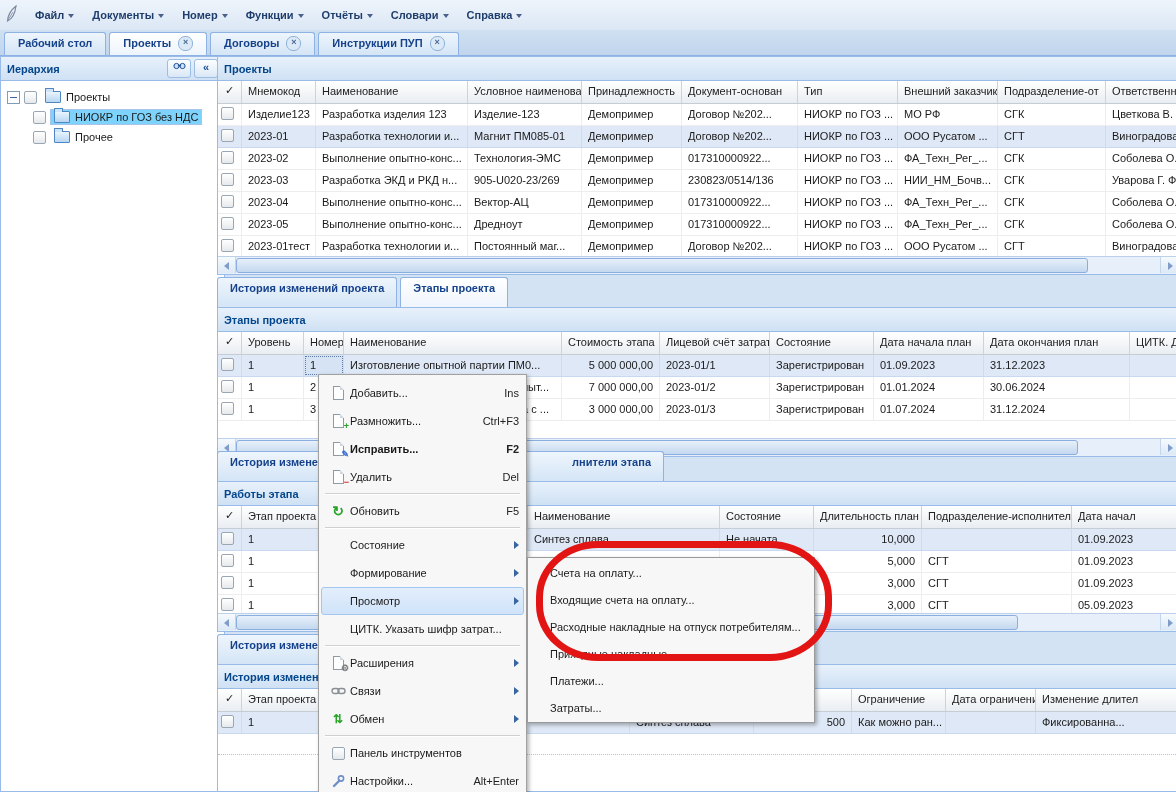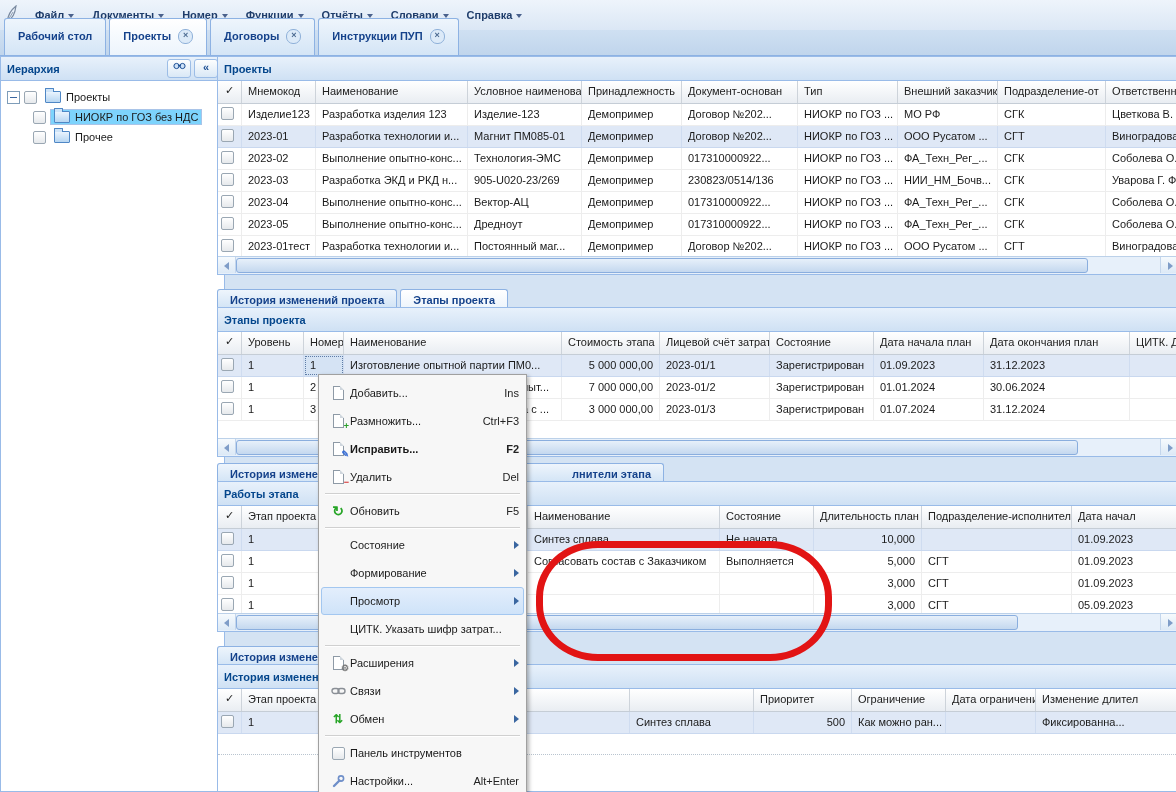--- a/index.html
+++ b/index.html
@@ -11,21 +11,21 @@
     background:linear-gradient(#eef4fb,#dbe7f5);border-bottom:1px solid #c2d4ea;
     display:flex;align-items:center;}
   .logo{width:26px;text-align:center;}
   .mbi{padding:4px 9px;color:#1f3d6b;cursor:default;white-space:nowrap;font-weight:bold;}
   .caret{display:inline-block;width:0;height:0;border-left:3px solid transparent;
     border-right:3px solid transparent;border-top:4px solid #4a618c;margin-left:4px;vertical-align:middle;}
   
   .tabbar{position:absolute;left:0;top:30px;width:1176px;height:26px;
     background:linear-gradient(#cfe0f2,#c0d5ec);border-bottom:1px solid #8db2e3;
     display:flex;align-items:flex-end;padding-left:4px;box-sizing:border-box;}
-  .tab{height:22px;line-height:21px;padding:7px 13px;margin-right:3px;position:relative;
+  .tab{height:22px;line-height:21px;padding:0 13px;margin-right:3px;position:relative;
     border:1px solid #8db2e3;border-bottom:none;border-radius:3px 3px 0 0;
     background:linear-gradient(#eef5fc,#d4e5f6);color:#15428b;font-weight:bold;white-space:nowrap;}
   .tab.active{background:linear-gradient(#ffffff,#ecf4fc);}
   .tabx{display:inline-block;width:13px;height:13px;line-height:11px;margin-left:7px;
     border:1px solid #8fb1d9;border-radius:7px;background:#dcea f8;background:#dceaf8;
     color:#49688f;font-size:9px;font-weight:bold;text-align:center;vertical-align:2px;}
   
   .leftpanel{position:absolute;left:0;top:56px;width:225px;height:736px;background:#fff;
     border:1px solid #99bbe8;box-sizing:border-box;}
   .phdr{height:23px;line-height:22px;padding:0 6px;background:linear-gradient(#e8f1fb,#cfe1f4);
@@ -76,21 +76,21 @@
   .g3 > :nth-child(1){width:24px;flex:0 0 24px;} .g3 > :nth-child(2){width:128px;flex:0 0 128px;}
   .g3 > :nth-child(3){width:158px;flex:0 0 158px;} .g3 > :nth-child(4){width:192px;flex:0 0 192px;}
   .g3 > :nth-child(5){width:94px;flex:0 0 94px;} .g3 > :nth-child(6){width:108px;flex:0 0 108px;}
   .g3 > :nth-child(7){width:150px;flex:0 0 150px;} .g3 > :nth-child(8){width:110px;flex:0 0 110px;}
   .g4 > :nth-child(1){width:24px;flex:0 0 24px;} .g4 > :nth-child(2){width:128px;flex:0 0 128px;}
   .g4 > :nth-child(3){width:260px;flex:0 0 260px;} .g4 > :nth-child(4){width:124px;flex:0 0 124px;}
   .g4 > :nth-child(5){width:98px;flex:0 0 98px;} .g4 > :nth-child(6){width:94px;flex:0 0 94px;}
   .g4 > :nth-child(7){width:90px;flex:0 0 90px;} .g4 > :nth-child(8){width:146px;flex:0 0 146px;}
   
   .sectabs{position:absolute;left:217px;height:23px;display:flex;align-items:flex-end;}
-  .sectab{height:18px;line-height:21px;padding:0 12px;margin-right:3px;border:1px solid #8db2e3;
+  .sectab{height:30px;line-height:21px;padding:0 12px;margin-right:3px;border:1px solid #8db2e3;
     border-bottom:none;border-radius:3px 3px 0 0;background:linear-gradient(#eef5fc,#d4e5f6);
     color:#15428b;font-weight:bold;white-space:nowrap;box-sizing:border-box;}
   .sectab.active{background:linear-gradient(#ffffff,#eef5fc);}
   
   .hscroll{position:absolute;left:0;right:0;bottom:0;height:17px;background:#e7f0fa;border-top:1px solid #bcd1e9;}
   .harrL,.harrR{position:absolute;top:0;width:17px;height:16px;background:linear-gradient(#f6fafd,#dce9f6);}
   .harrL{left:0;border-right:1px solid #c4d6ec;} .harrR{right:0;border-left:1px solid #c4d6ec;}
   .harrL::after{content:"";position:absolute;left:6px;top:5px;width:0;height:0;
     border-top:4px solid transparent;border-bottom:4px solid transparent;border-right:5px solid #7f9dc8;}
   .harrR::after{content:"";position:absolute;left:7px;top:5px;width:0;height:0;
@@ -588,16 +588,24 @@
         <svg width="14" height="14" viewBox="0 0 14 14">
             <path d="M3 12 L8.5 6.5" stroke="#6f8fc9" stroke-width="2.4" stroke-linecap="round"></path>
             <circle cx="10" cy="4.5" r="2.6" fill="none" stroke="#6f8fc9" stroke-width="1.6"></circle>
           </svg>
       </span>
       <span class="ml">Настройки...</span>
         <span class="ms">Alt+Enter</span>
     </div>
   </div>
 
+  <div class="smenu">
+    <div class="smi">Счета на оплату...</div>
+    <div class="smi">Входящие счета на оплату...</div>
+    <div class="smi">Расходные накладные на отпуск потребителям...</div>
+    <div class="smi">Приходные накладные...</div>
+    <div class="smi">Платежи...</div>
+    <div class="smi">Затраты...</div>
+  </div>
 
   <div class="redcircle"></div>
 
 </div>
 
 </body></html>

